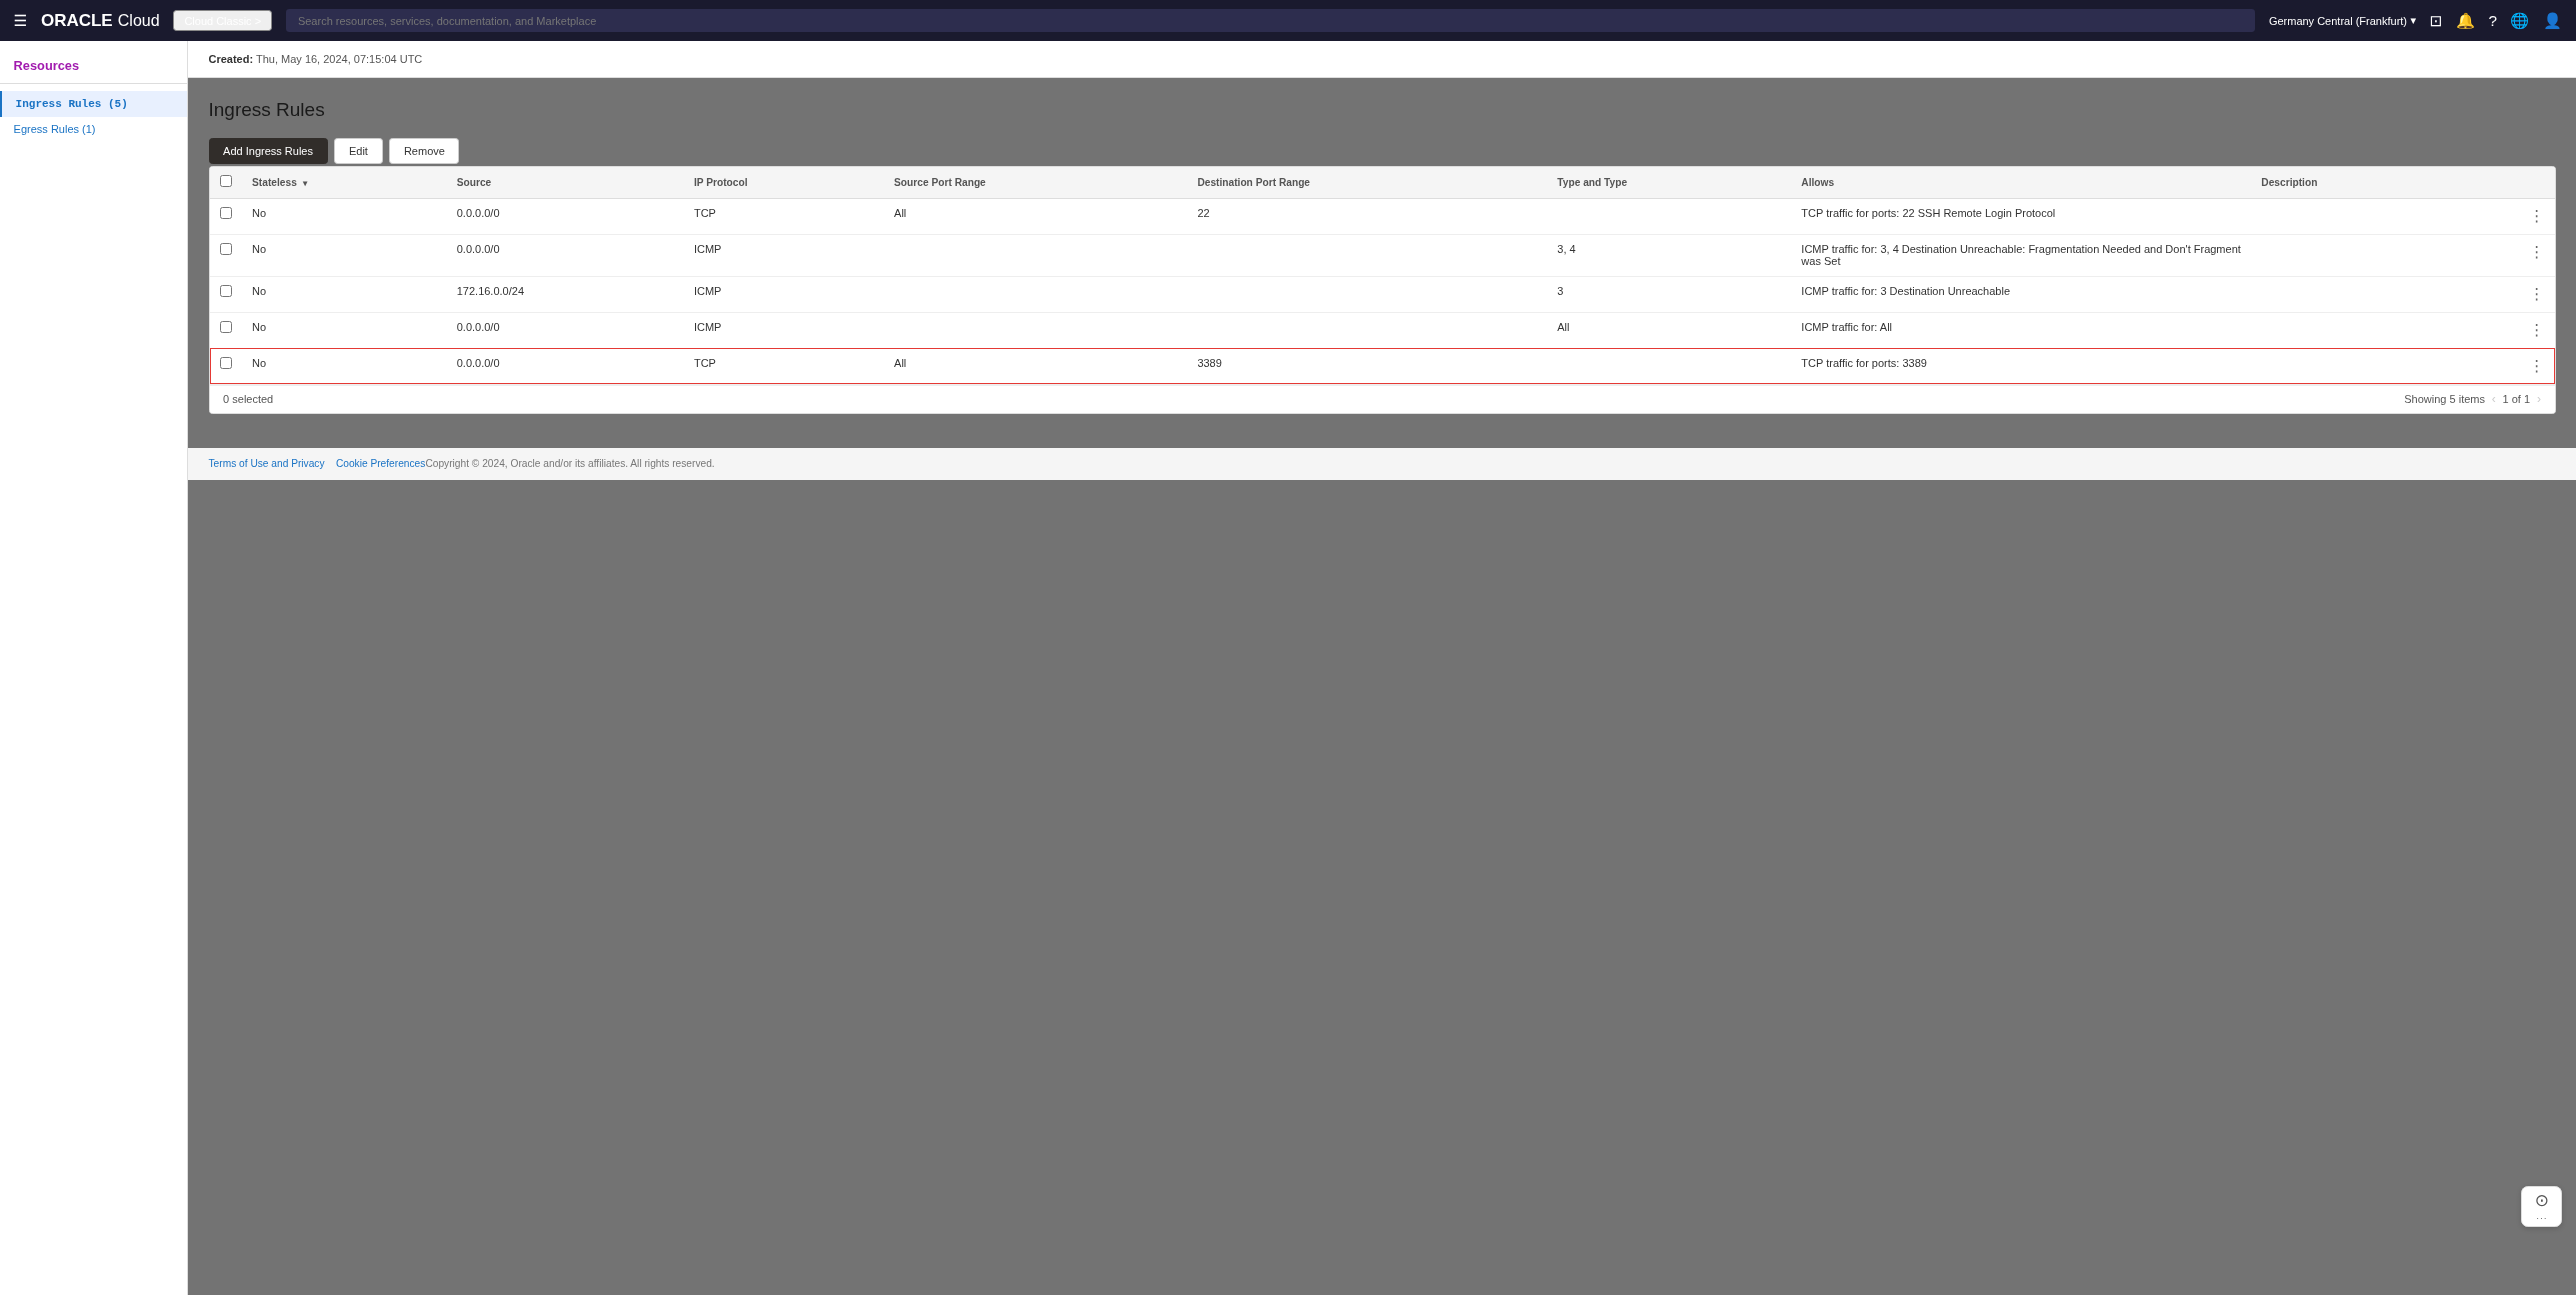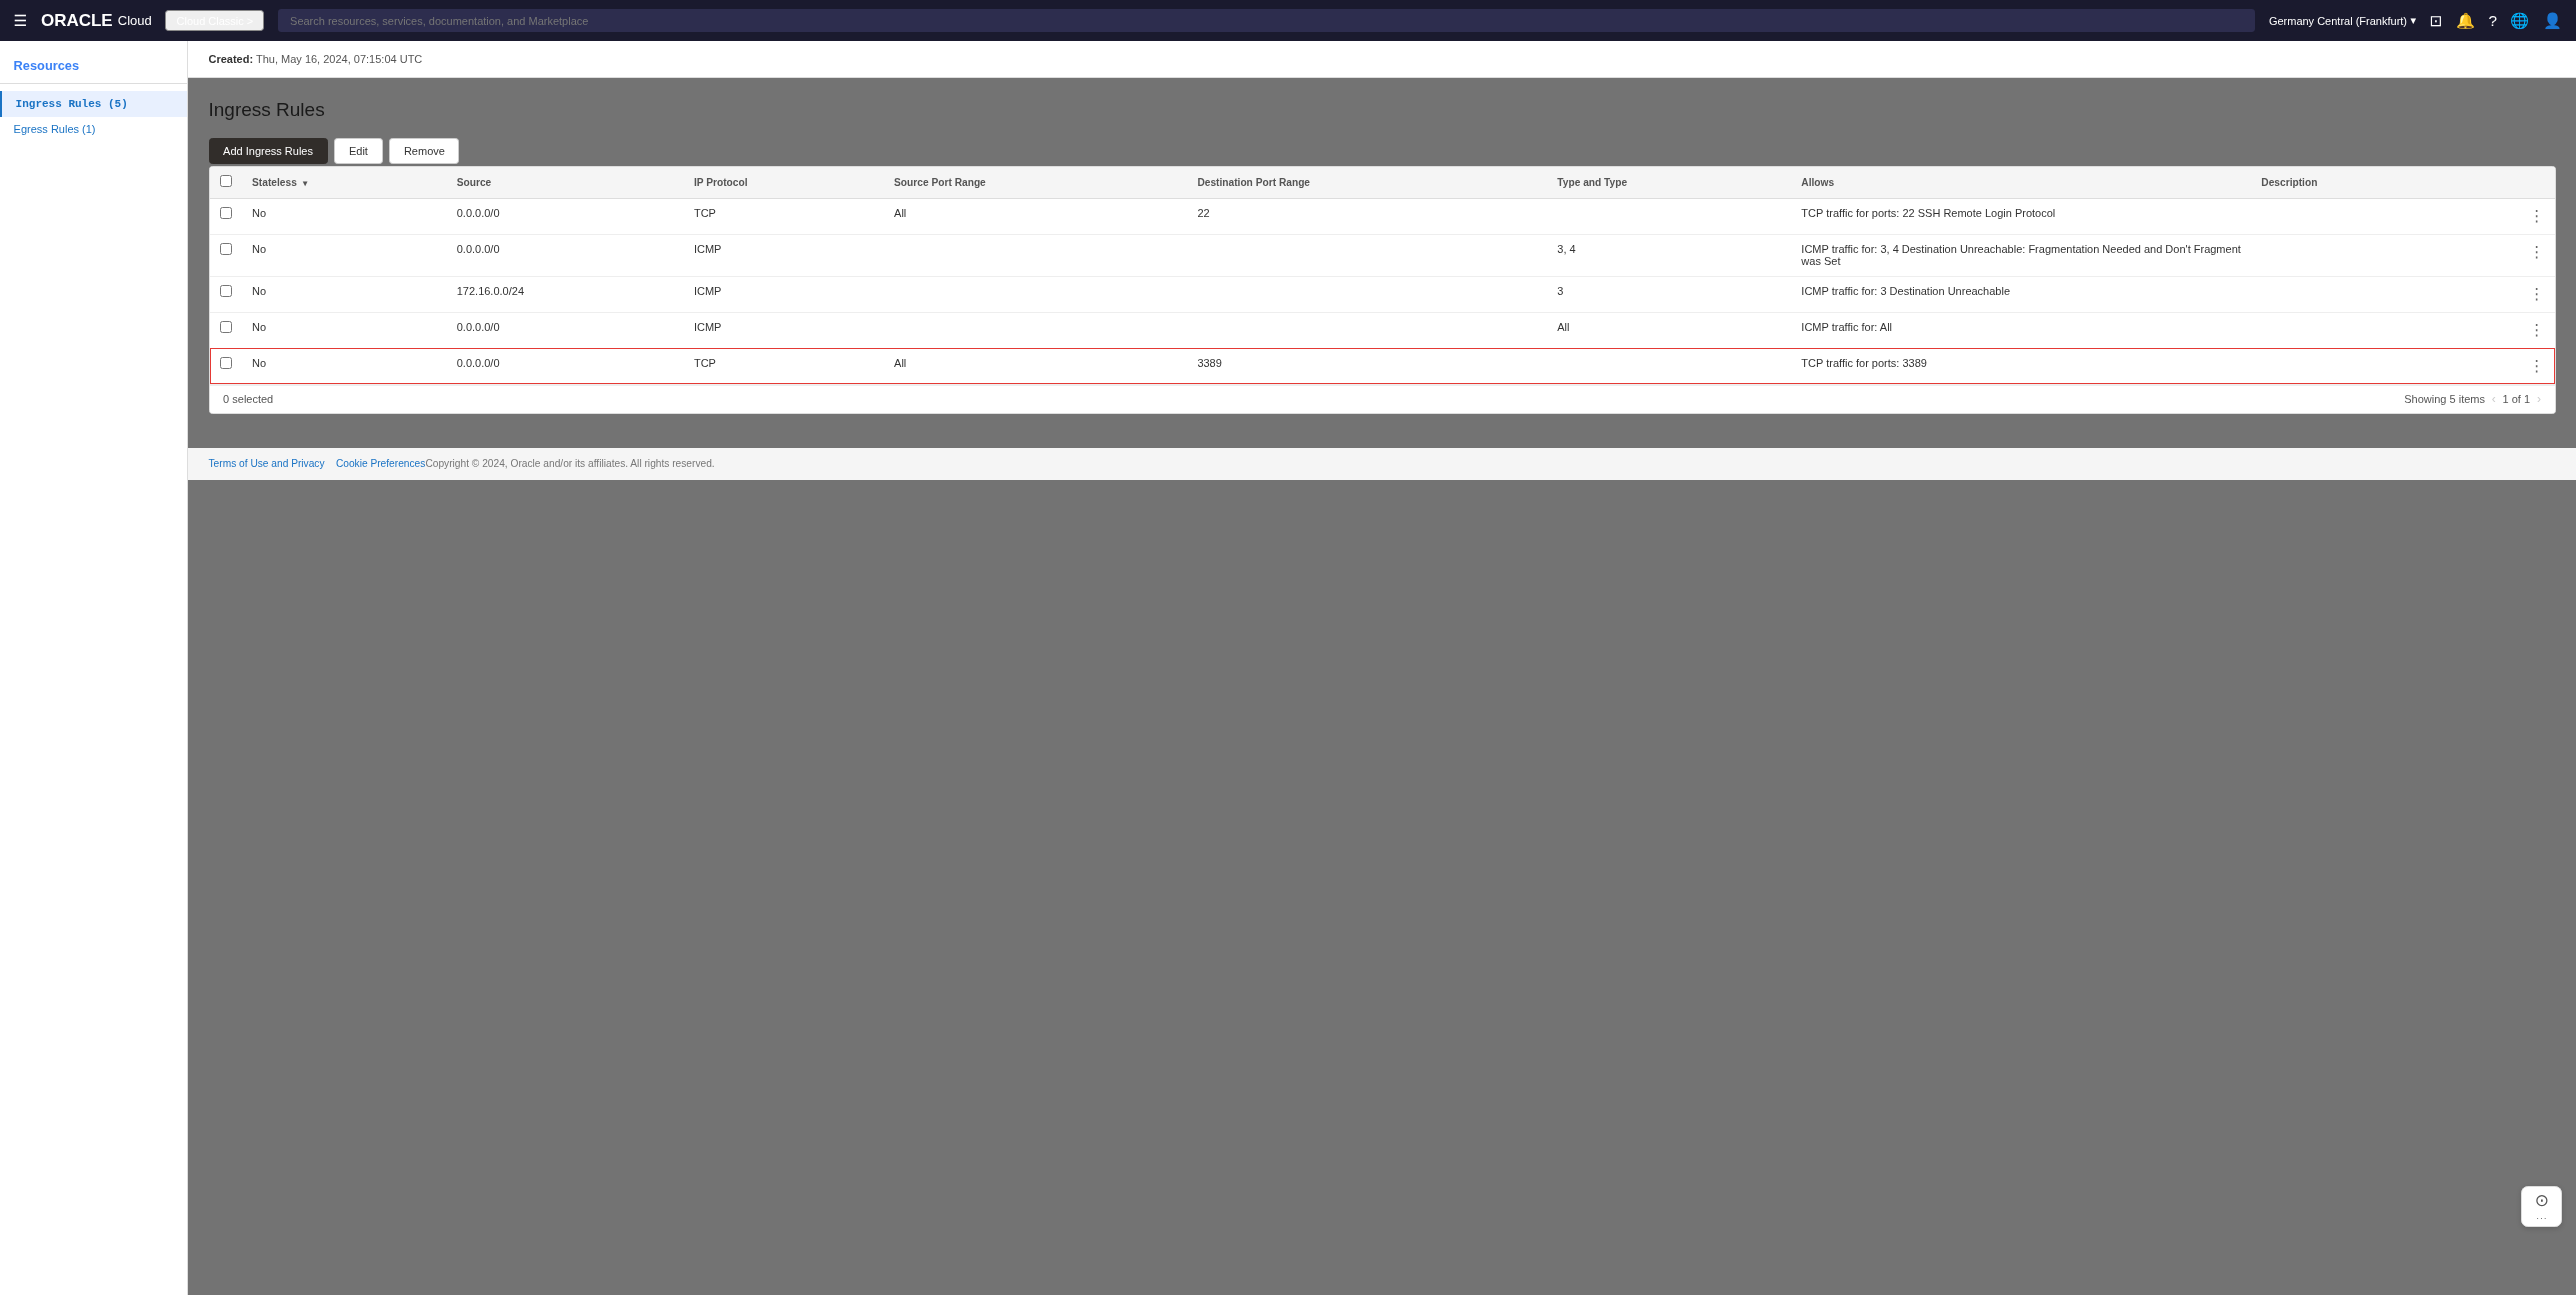--- a/index.html
+++ b/index.html
@@ -58,21 +58,21 @@
     .sidebar {
       width: 188px;
       background: white;
       border-right: 0.9px solid #ddd;
       padding: 17px 0;
       flex-shrink: 0;
     }
     .sidebar-title {
       font-size: 12.8px;
       font-weight: 600;
-      color: #3b82f6;
+      color: #a21caf;
       padding: 0 13.6px 10.2px;
       border-bottom: 0.9px solid #ddd;
       margin-bottom: 6.8px;
     }
     .sidebar-item {
       padding: 6.8px 13.6px;
       font-size: 11px;
       cursor: pointer;
       color: #1a73c4;
     }
@@ -224,21 +224,21 @@
     .help-float-dots { font-size: 8.5px; letter-spacing: 0.9px; }
     input[type="checkbox"] { cursor: pointer; width: 12px; height: 12px; }
   </style>
 </head>
 <body>
 
 <nav class="top-nav">
   <span class="nav-hamburger">☰</span>
   <div class="nav-logo">
     <span style="font-weight:700;font-size:17px;">ORACLE</span>
-    <span style="font-weight:300;font-size:13px;">Cloud</span>
+    <span style="font-weight:300;font-size:16px;">Cloud</span>
   </div>
   <button class="nav-cloud-classic">Cloud Classic &gt;</button>
   <input class="nav-search" type="text" placeholder="Search resources, services, documentation, and Marketplace" style="">
   <div class="nav-right">
     <div class="nav-region">
       <span>Germany Central (Frankfurt)</span>
       <span>▾</span>
     </div>
     <span class="nav-icon">⊡</span>
     <span class="nav-icon">🔔</span>

